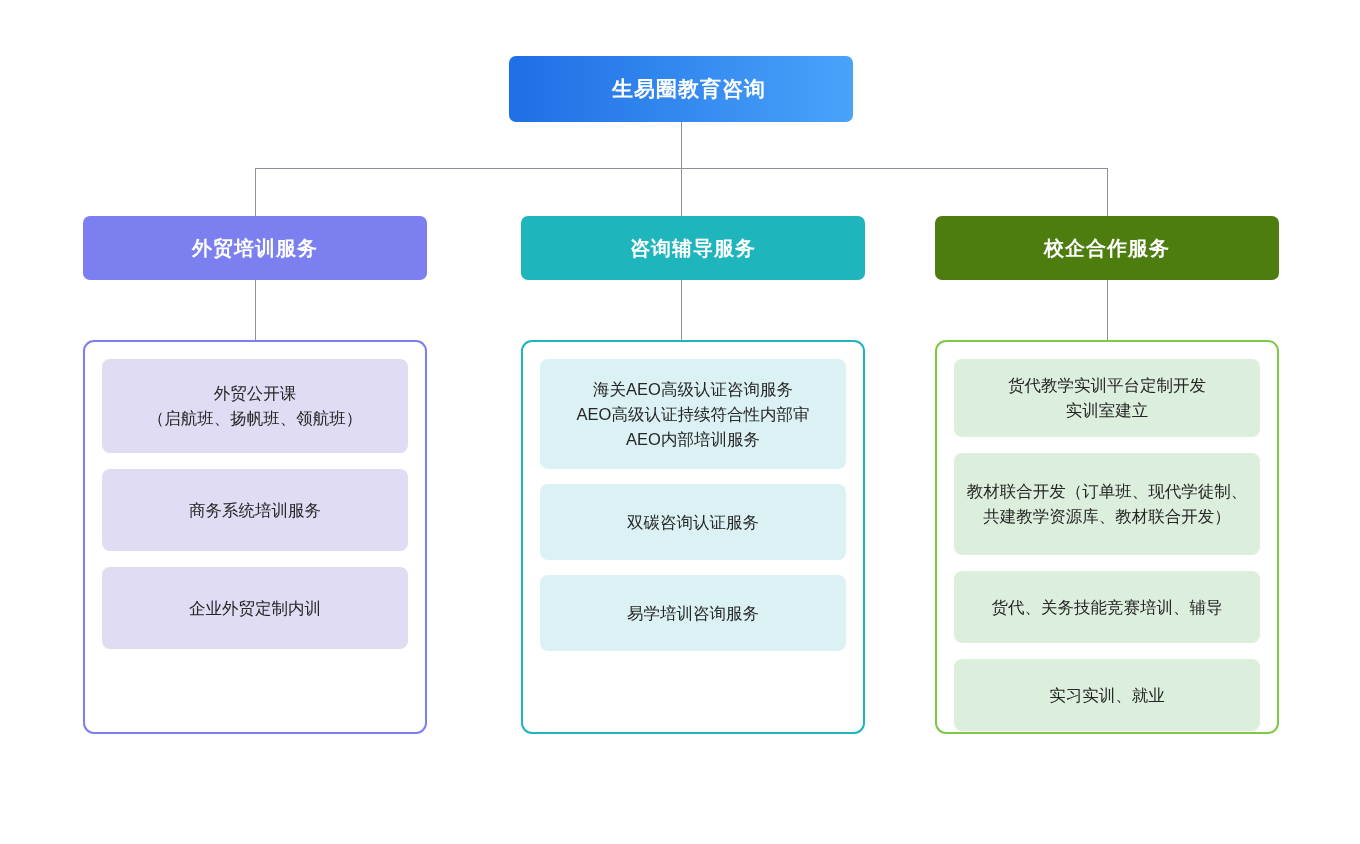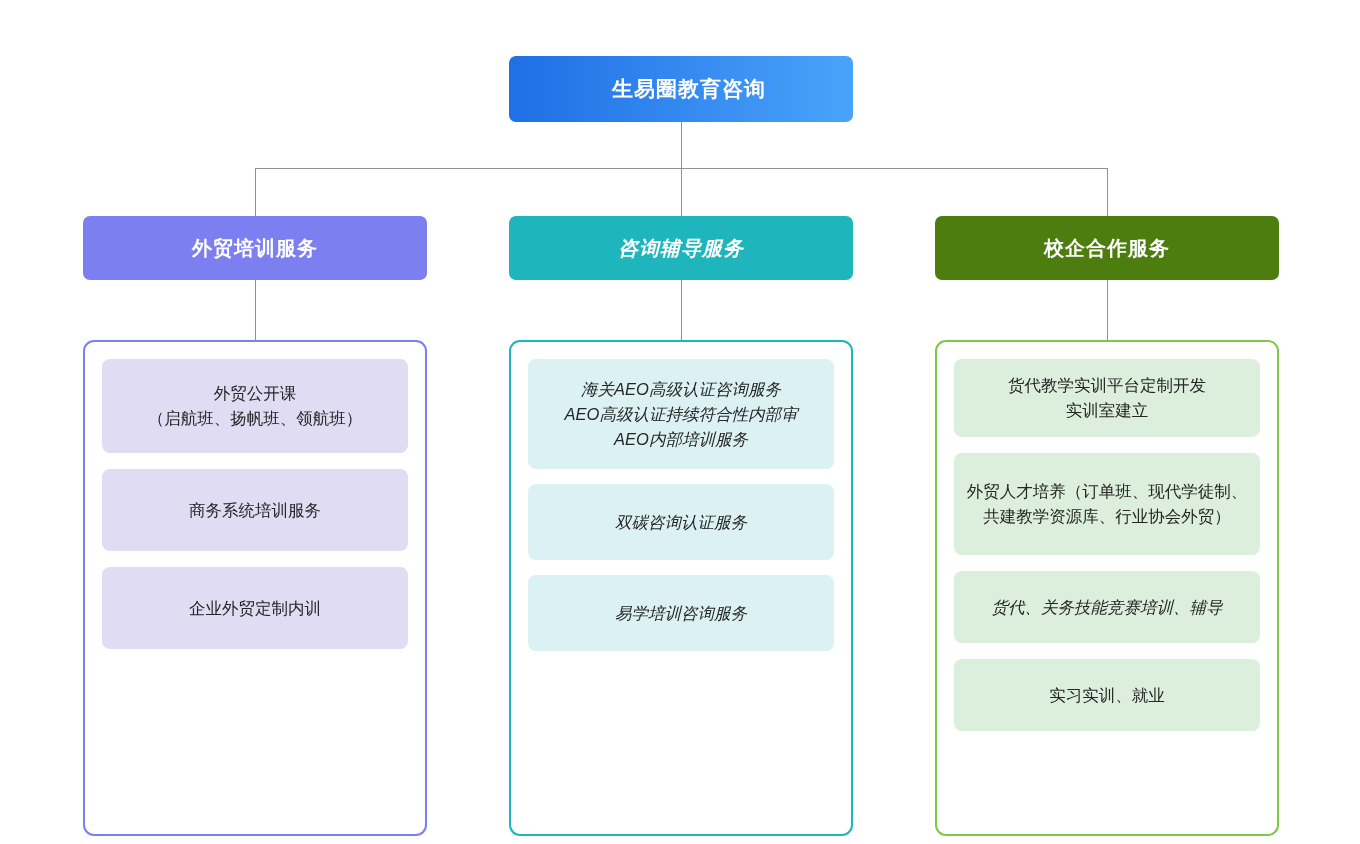--- a/index.html
+++ b/index.html
@@ -73,21 +73,21 @@
     font-weight: bold;
     letter-spacing: 1px;
     white-space: nowrap;
   }
 
   
   .panel {
     position: absolute;
     top: 340px;
     width: 344px;
-    height: 496px;
+    height: 394px;
     border-radius: 11px;
     border: 2px solid transparent;
     background: #ffffff;
     box-sizing: border-box;
     display: flex;
     flex-direction: column;
     justify-content: flex-start;
     padding: 17px 17px 17px 17px;
     gap: 16px;
   }
@@ -102,21 +102,21 @@
     padding: 8px 10px;
     color: #262626;
     font-size: 16.5px;
     line-height: 25px;
     white-space: pre-line;
     flex: 1 1 auto;
   }
 
   
   #col-0-header, #col-0-panel { left: 83px; }
-  #col-1-header, #col-1-panel { left: 509px; font-style: italic; }
+  #col-1-header, #col-1-panel { left: 521px; }
   #col-2-header, #col-2-panel { left: 935px; }
 
   
   #col-0-header { background: #7b7ff0; }
   #col-0-panel  { border-color: #7b7ff0; }
   #col-0-panel .card { background: #dfdcf4; }
 
   
   #col-1-header { background: #1fb5bc; }
   #col-1-panel  { border-color: #1fb5bc; gap: 15px; }
@@ -133,21 +133,21 @@
   #col-0-panel .card:nth-child(3) { flex: 0 0 82px; }
   #col-0-panel .card:nth-child(4) { flex: 0 0 82px; border-radius: 30px; }
 
   #col-1-panel .card:nth-child(1) { flex: 0 0 110px; }
   #col-1-panel .card:nth-child(2) { flex: 0 0 76px; }
   #col-1-panel .card:nth-child(3) { flex: 0 0 76px; }
   #col-1-panel .card:nth-child(4) { flex: 0 0 76px; }
 
   #col-2-panel .card:nth-child(1) { flex: 0 0 78px; }
   #col-2-panel .card:nth-child(2) { flex: 0 0 102px; }
-  #col-2-panel .card:nth-child(3) { flex: 0 0 72px; font-style: italic; }
+  #col-2-panel .card:nth-child(3) { flex: 0 0 72px; }
   #col-2-panel .card:nth-child(4) { flex: 0 0 72px; }
 </style>
 </head>
 <body>
 
 <div id="org-chart">
 
   <div class="root-node">
     <span class="root-label">生易圈教育咨询</span>
   </div>
@@ -182,18 +182,18 @@
     <div class="card">双碳咨询认证服务</div>
     <div class="card">易学培训咨询服务</div>
   </div>
 
   <div class="cat-header" id="col-2-header">
     <span class="cat-header-label">校企合作服务</span>
   </div>
   <div class="panel" id="col-2-panel">
     <div class="card">货代教学实训平台定制开发
 实训室建立</div>
-    <div class="card">外贸人才培养（订单班、现代学徒制、共建教学资源库、行业协会外贸）</div>
+    <div class="card">教材联合开发（订单班、现代学徒制、共建教学资源库、教材联合开发）</div>
     <div class="card">货代、关务技能竞赛培训、辅导</div>
     <div class="card">实习实训、就业</div>
   </div>
 
 </div>
 
 </body></html>

